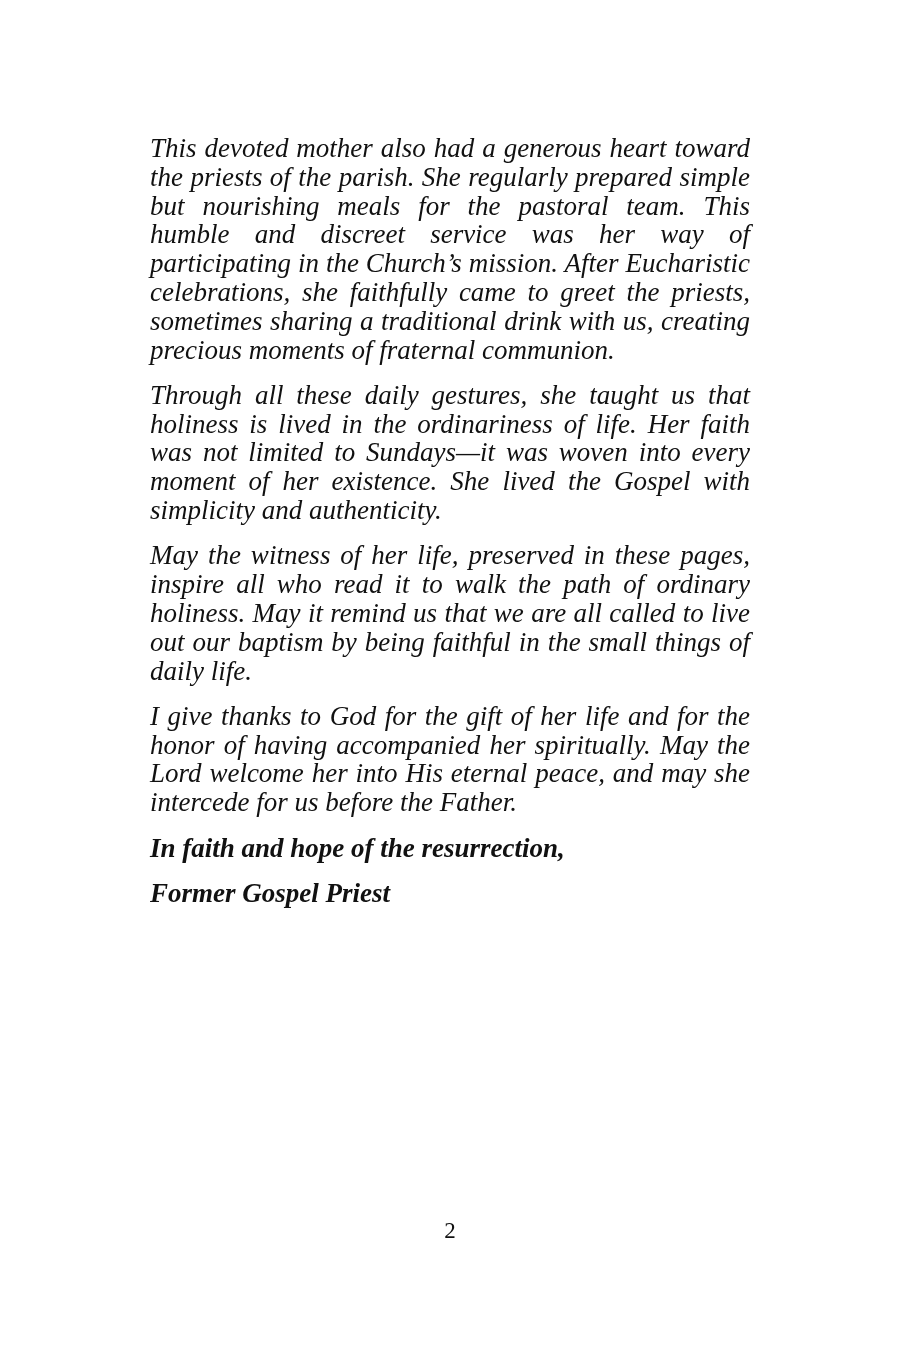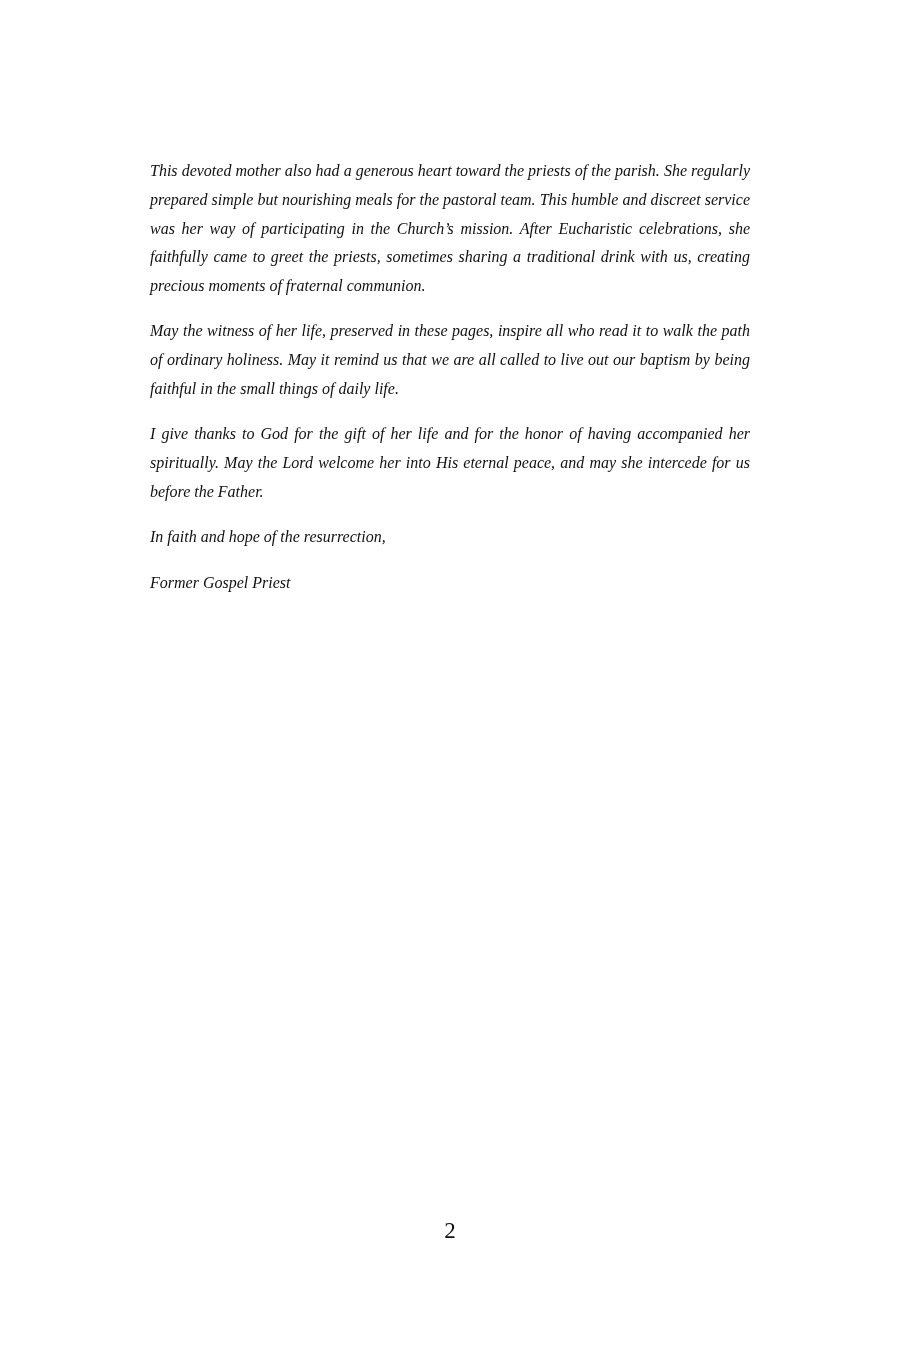--- a/index.html
+++ b/index.html
@@ -10,53 +10,55 @@
     body {
       width: 900px;
       height: 1350px;
       position: relative;
       overflow: hidden;
       color: #111111;
     }
     .page-body {
       position: absolute;
       left: 150px;
-      top: 157px;
+      top: 134px;
       width: 600px;
       font-family: "Liberation Serif", "DejaVu Serif", serif;
       font-style: italic;
-      font-size: 16px;
+      font-size: 27px;
       line-height: 28.8px;
     }
     .para {
       margin: 0 0 16.5px 0;
       text-align: justify;
       text-align-last: left;
       hyphens: none;
     }
     .closing {
       margin: 0 0 16.5px 0;
       text-align: left;
+      font-weight: bold;
     }
     .page-number {
       position: absolute;
       top: 1216px;
       left: 0;
       width: 900px;
       text-align: center;
       font-family: "Liberation Serif", "DejaVu Serif", serif;
       font-size: 23px;
       line-height: 30px;
       color: #111111;
     }
   </style>
 </head>
 <body>
 
 <main class="page-body">
   <p class="para">This devoted mother also had a generous heart toward the priests of the parish. She regularly prepared simple but nourishing meals for the pastoral team. This humble and discreet service was her way of participating in the Church’s mission. After Eucharistic celebrations, she faithfully came to greet the priests, sometimes sharing a traditional drink with us, creating precious moments of fraternal communion.</p>
+  <p class="para">Through all these daily gestures, she taught us that holiness is lived in the ordinariness of life. Her faith was not limited to Sundays—it was woven into every moment of her existence. She lived the Gospel with simplicity and authenticity.</p>
   <p class="para">May the witness of her life, preserved in these pages, inspire all who read it to walk the path of ordinary holiness. May it remind us that we are all called to live out our baptism by being faithful in the small things of daily life.</p>
   <p class="para">I give thanks to God for the gift of her life and for the honor of having accompanied her spiritually. May the Lord welcome her into His eternal peace, and may she intercede for us before the Father.</p>
   <p class="closing">In faith and hope of the resurrection,</p>
   <p class="closing">Former Gospel Priest</p>
 </main>
 
 <div class="page-number">2</div>
 
 </body></html>

